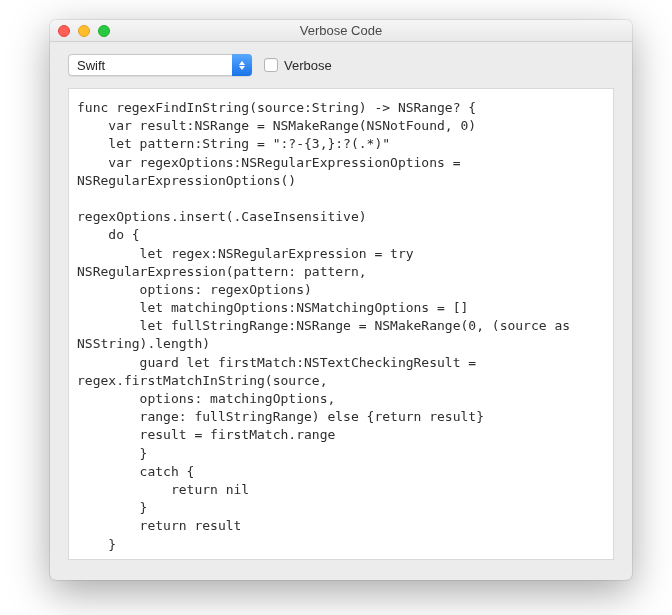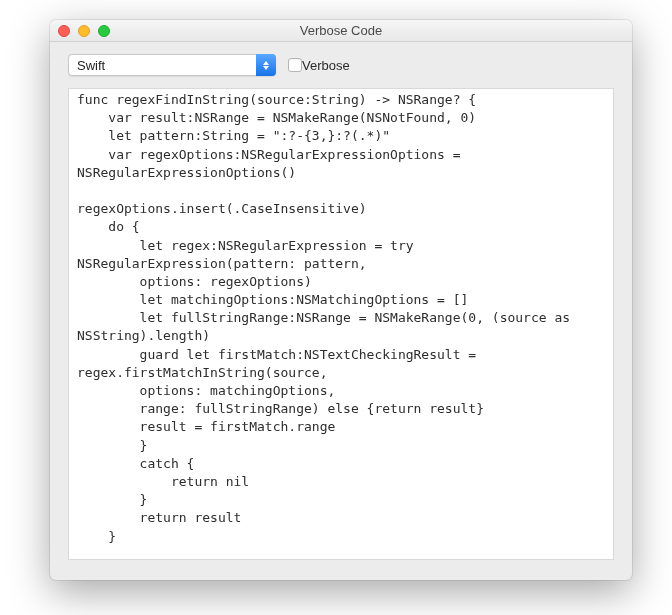--- a/index.html
+++ b/index.html
@@ -53,21 +53,21 @@
   }
   .toolbar {
     height: 46px;
     display: flex;
     align-items: center;
     padding: 0 18px;
     gap: 12px;
   }
   .select-wrap {
     position: relative;
-    width: 208px;
+    width: 184px;
     height: 22px;
   }
   .select {
     width: 100%;
     height: 100%;
     background: #fff;
     border: 1px solid #c8c8c8;
     border-radius: 4px;
     font-size: 13px;
     color: #222;
@@ -91,39 +91,39 @@
   .chev {
     width: 0; height: 0;
     border-left: 3.5px solid transparent;
     border-right: 3.5px solid transparent;
   }
   .chev.up { border-bottom: 4px solid #fff; }
   .chev.dn { border-top: 4px solid #fff; }
   .checkbox-wrap {
     display: flex;
     align-items: center;
-    gap: 0;
+    gap: 6px;
   }
   .checkbox {
     width: 14px; height: 14px;
     background: #fff;
     border: 1px solid #b5b5b5;
     border-radius: 3px;
     box-shadow: inset 0 1px 1px rgba(0,0,0,0.05);
   }
   .checkbox-label {
     font-size: 13px;
     color: #2a2a2a;
   }
   .code-area {
     margin: 0 18px 20px 18px;
     flex: 1;
     background: #fff;
     border: 1px solid #d9d9d9;
-    padding: 2px 8px;
+    padding: 10px 8px;
     overflow: hidden;
   }
   .code {
     font-family: "Menlo", "Monaco", Consolas, monospace;
     font-size: 13px;
     line-height: 1.4;
     color: #2d2d2d;
     white-space: pre;
   }
 </style>

